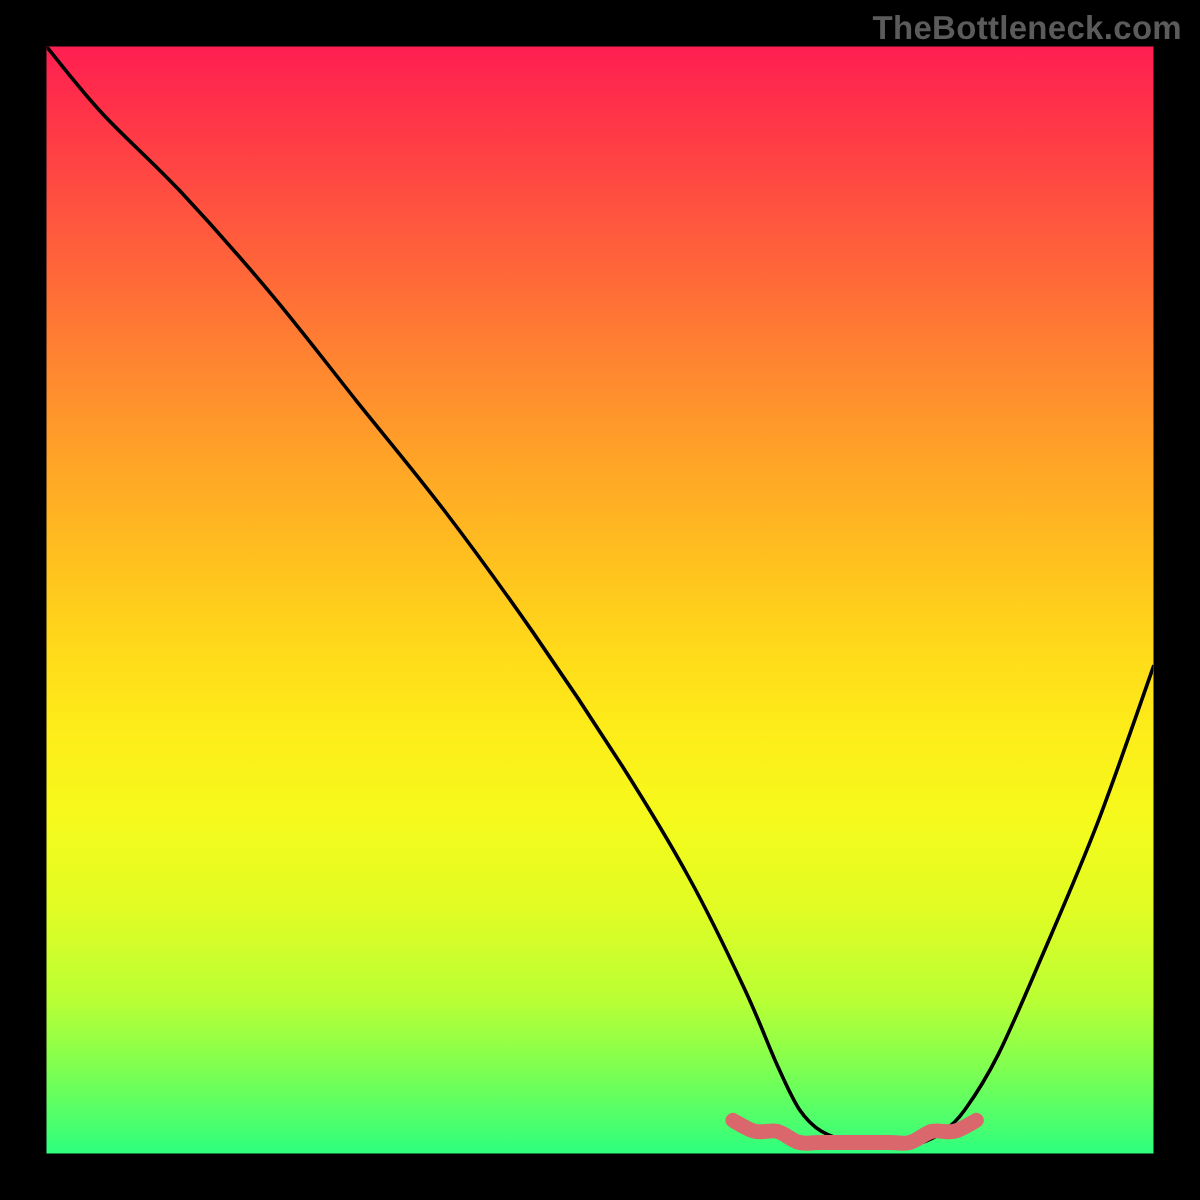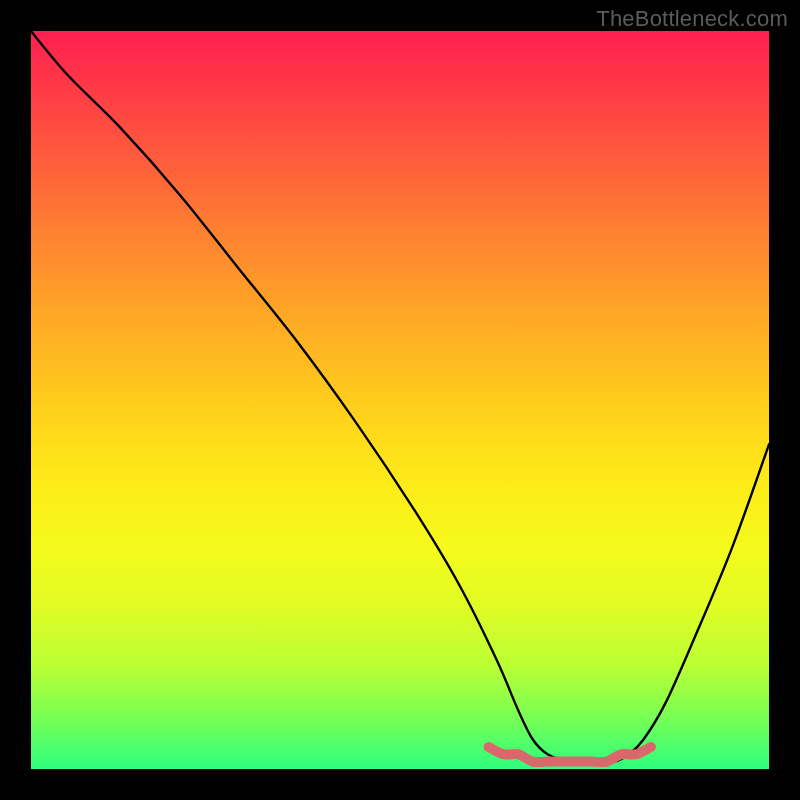--- a/index.html
+++ b/index.html
@@ -39,21 +39,21 @@
       #82ff4f 92%,
       #2eff7e 100%
     );
   }
   .watermark {
     position: absolute;
     top: 6px;
     right: 12px;
     color: #5b5b5b;
     font-size: 22px;
-    font-weight: 400;
+    font-weight: 700;
     letter-spacing: 0.2px;
     z-index: 20;
     user-select: none;
   }
   svg.curve {
     position: absolute;
     left: 0;
     top: 0;
     width: 738px;
     height: 738px;

